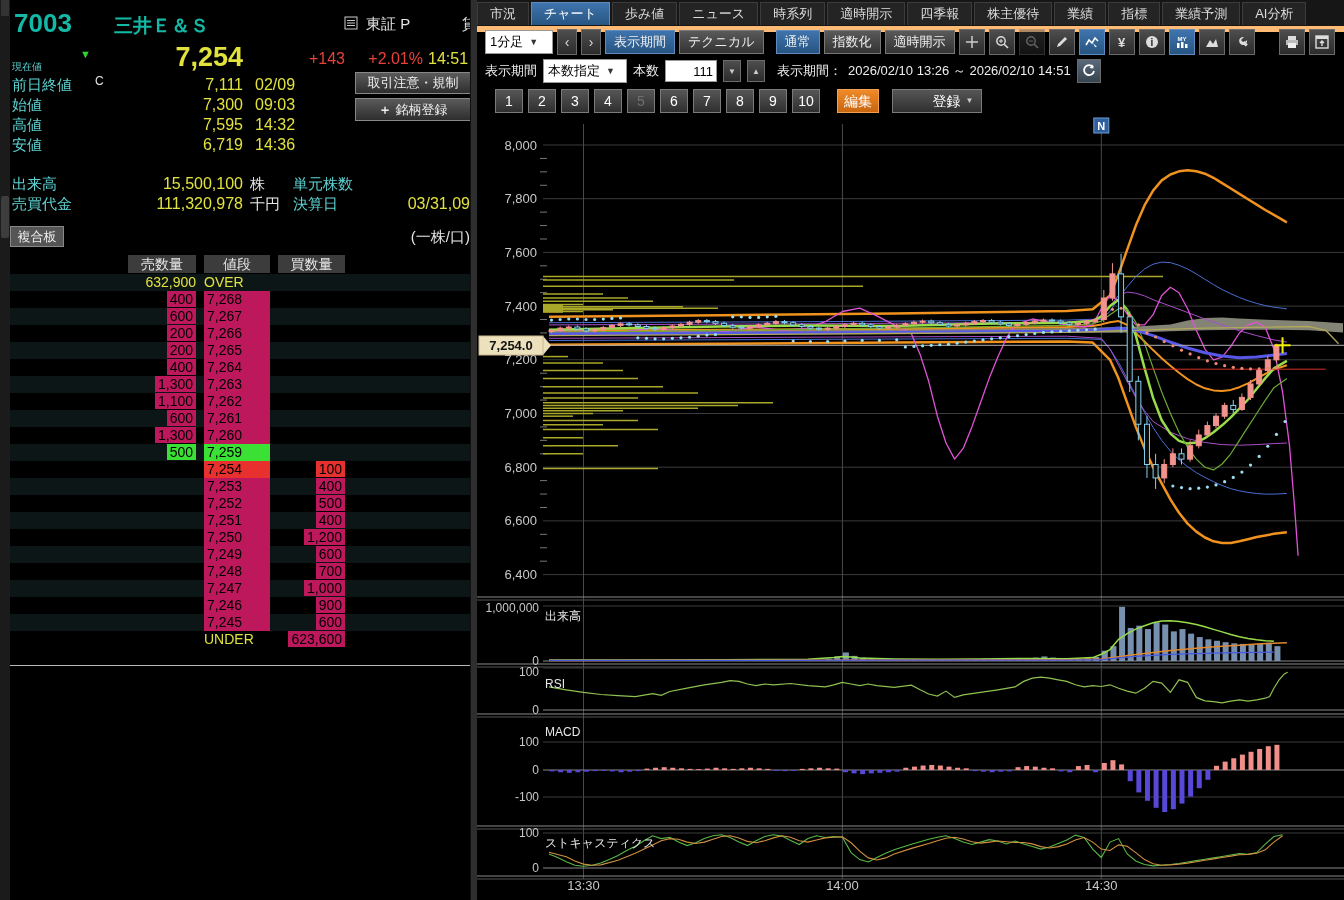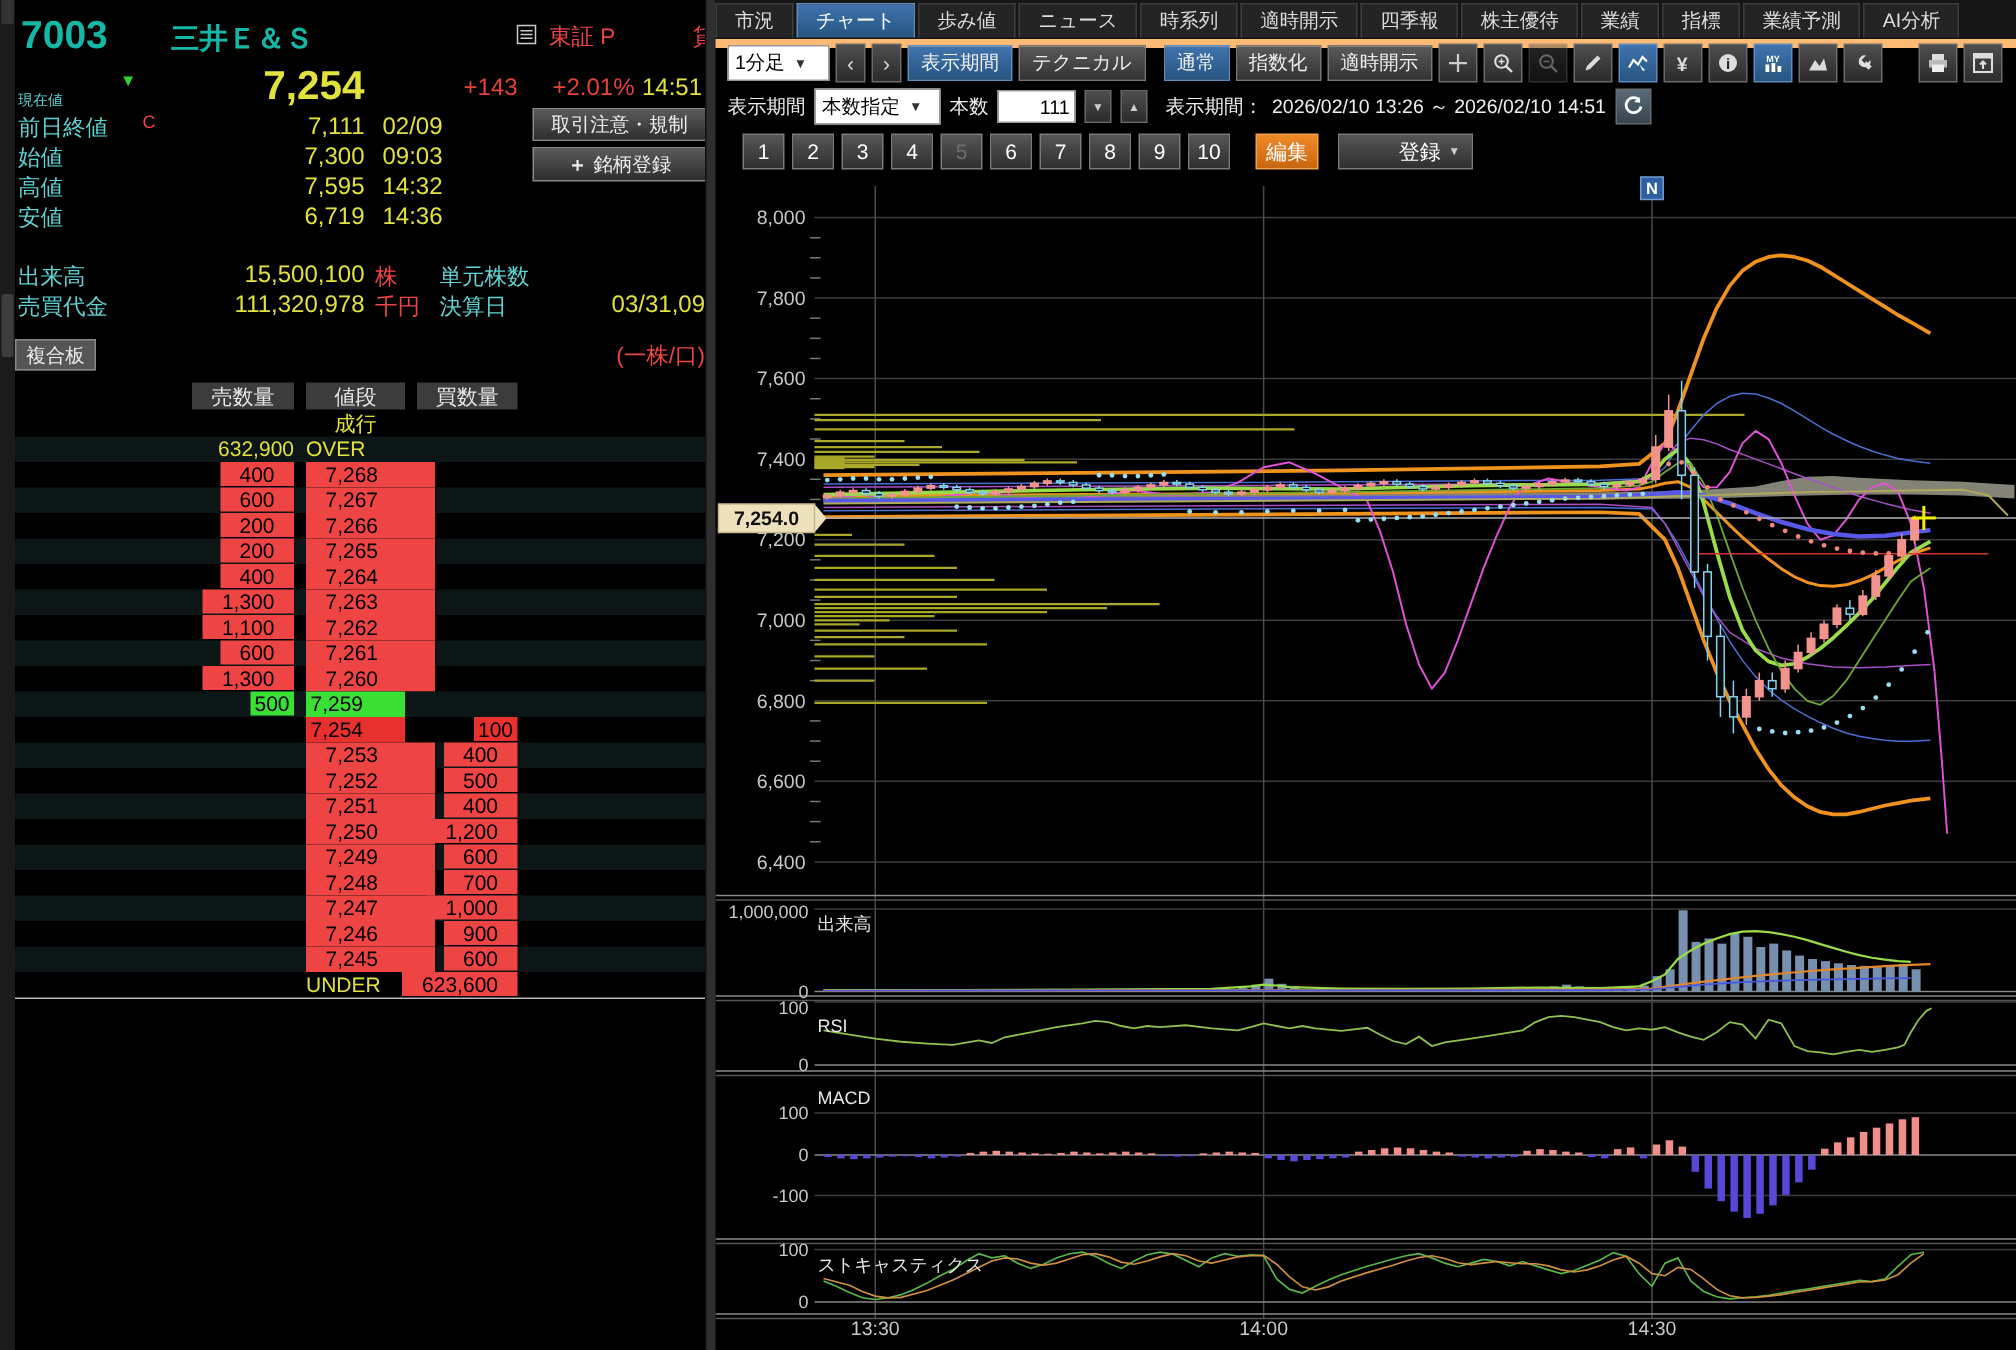--- a/index.html
+++ b/index.html
@@ -4,34 +4,34 @@
 <style>
   html,body{margin:0;padding:0;background:#000;width:1344px;height:900px;overflow:hidden;
     font-family:"Liberation Sans","DejaVu Sans",sans-serif;-webkit-font-smoothing:none;}
   #app{position:relative;width:1344px;height:900px;background:#000;}
   
   #left-strip{position:absolute;left:0;top:0;width:10px;height:900px;background:#1b1b1b;border-right:1px solid #000;}
   #left-strip .cap{position:absolute;left:1px;top:0;width:8px;height:16px;background:#333;}
   #left-strip .handle{position:absolute;left:1px;top:196px;width:8px;height:42px;background:#3d3d3d;border-radius:2px;}
   
   #left-panel{position:absolute;left:10px;top:0;width:460px;height:900px;background:#000;overflow:hidden;}
-  .cy{color:#5fd3d3;} .yl{color:#e2e23e;} .wh{color:#ef4444;} .rd{color:#e8413a;} .pk{color:#14b8a6;}
+  .cy{color:#5fd3d3;} .yl{color:#e2e23e;} .wh{color:#e5e5e5;} .rd{color:#e8413a;} .pk{color:#14b8a6;}
   .abs{position:absolute;white-space:nowrap;}
   .btn-dark{background:linear-gradient(#5a5a5a,#2e2e2e);border:1px solid #888;color:#eee;text-align:center;cursor:pointer;}
   
   #board{position:absolute;left:0;top:255px;width:460px;}
   #board .hdr-cell{position:absolute;top:0;height:18px;line-height:18px;background:#3c3c3c;color:#e8e8e8;text-align:center;font-size:14px;}
   #board-rows{position:absolute;left:0;top:19px;width:460px;}
   .brow{position:relative;width:460px;height:17px;line-height:17px;font-size:14px;}
   .brow.alt{background:#0d1616;}
   .bcell{position:absolute;top:0;height:17px;}
   .c-sell{right:274px;text-align:right;}
   .c-price{left:194px;width:66px;}
   .c-buy{right:125px;text-align:right;}
-  .hl-y{background:#ef4444;color:#000;padding:0 13px;}
+  .hl-y{background:#be185d;color:#000;padding:0 3px;}
   .hl-g{background:#3ae034;color:#000;padding:0 3px;}
   .hl-r{background:#e8312f;color:#000;padding:0 3px;}
   .board-bottom{position:absolute;left:0;width:460px;height:1px;background:#b9b9b9;}
   
   #divider{position:absolute;left:470px;top:0;width:7px;height:900px;background:#2e2e2e;border-left:1px solid #111;border-right:1px solid #000;}
   
   #right-panel{position:absolute;left:477px;top:0;width:867px;height:900px;background:#000;}
   #tabbar{position:absolute;left:0;top:0;width:867px;height:26px;background:#161616;display:flex;border-bottom:6px solid #fdba74;}
   .tab{height:22px;margin-top:2px;line-height:22px;padding:0 12px;font-size:13px;color:#ddd;background:#242424;
     border:1px solid #3c3c3c;border-bottom:none;margin-right:2px;cursor:pointer;}
@@ -127,23 +127,20 @@
     <div class="abs yl" style="left:388px;top:195px;width:72px;text-align:right;font-size:16px;overflow:hidden;">03/31,09</div>
 
     <div class="abs btn-dark" style="left:0px;top:226px;width:52px;height:19px;line-height:19px;font-size:13px;background:#555;">複合板</div>
     <div class="abs wh" style="left:370px;top:228px;width:90px;text-align:right;font-size:15px;">(一株/口)</div>
 
     <div id="board">
       <div class="hdr-cell" style="left:118px;width:68px;">売数量</div>
       <div class="hdr-cell" style="left:194px;width:66px;">値段</div>
       <div class="hdr-cell" style="left:268px;width:67px;">買数量</div>
       <div id="board-rows">
-          <div class="brow">
-            <div class="bcell c-price" style="text-align: center;"><span class="yl">成行</span></div>
-          </div>
           <div class="brow alt">
             <div class="bcell c-sell"><span class="yl">632,900</span></div>
             <div class="bcell c-price"><span class="yl">OVER</span></div>
           </div>
           <div class="brow">
             <div class="bcell c-sell"><span class="hl-y">400</span></div>
             <div class="bcell c-price"><span class="hl-y" style="display: inline-block; width: 60px;">7,268</span></div>
           </div>
           <div class="brow alt">
             <div class="bcell c-sell"><span class="hl-y">600</span></div>

